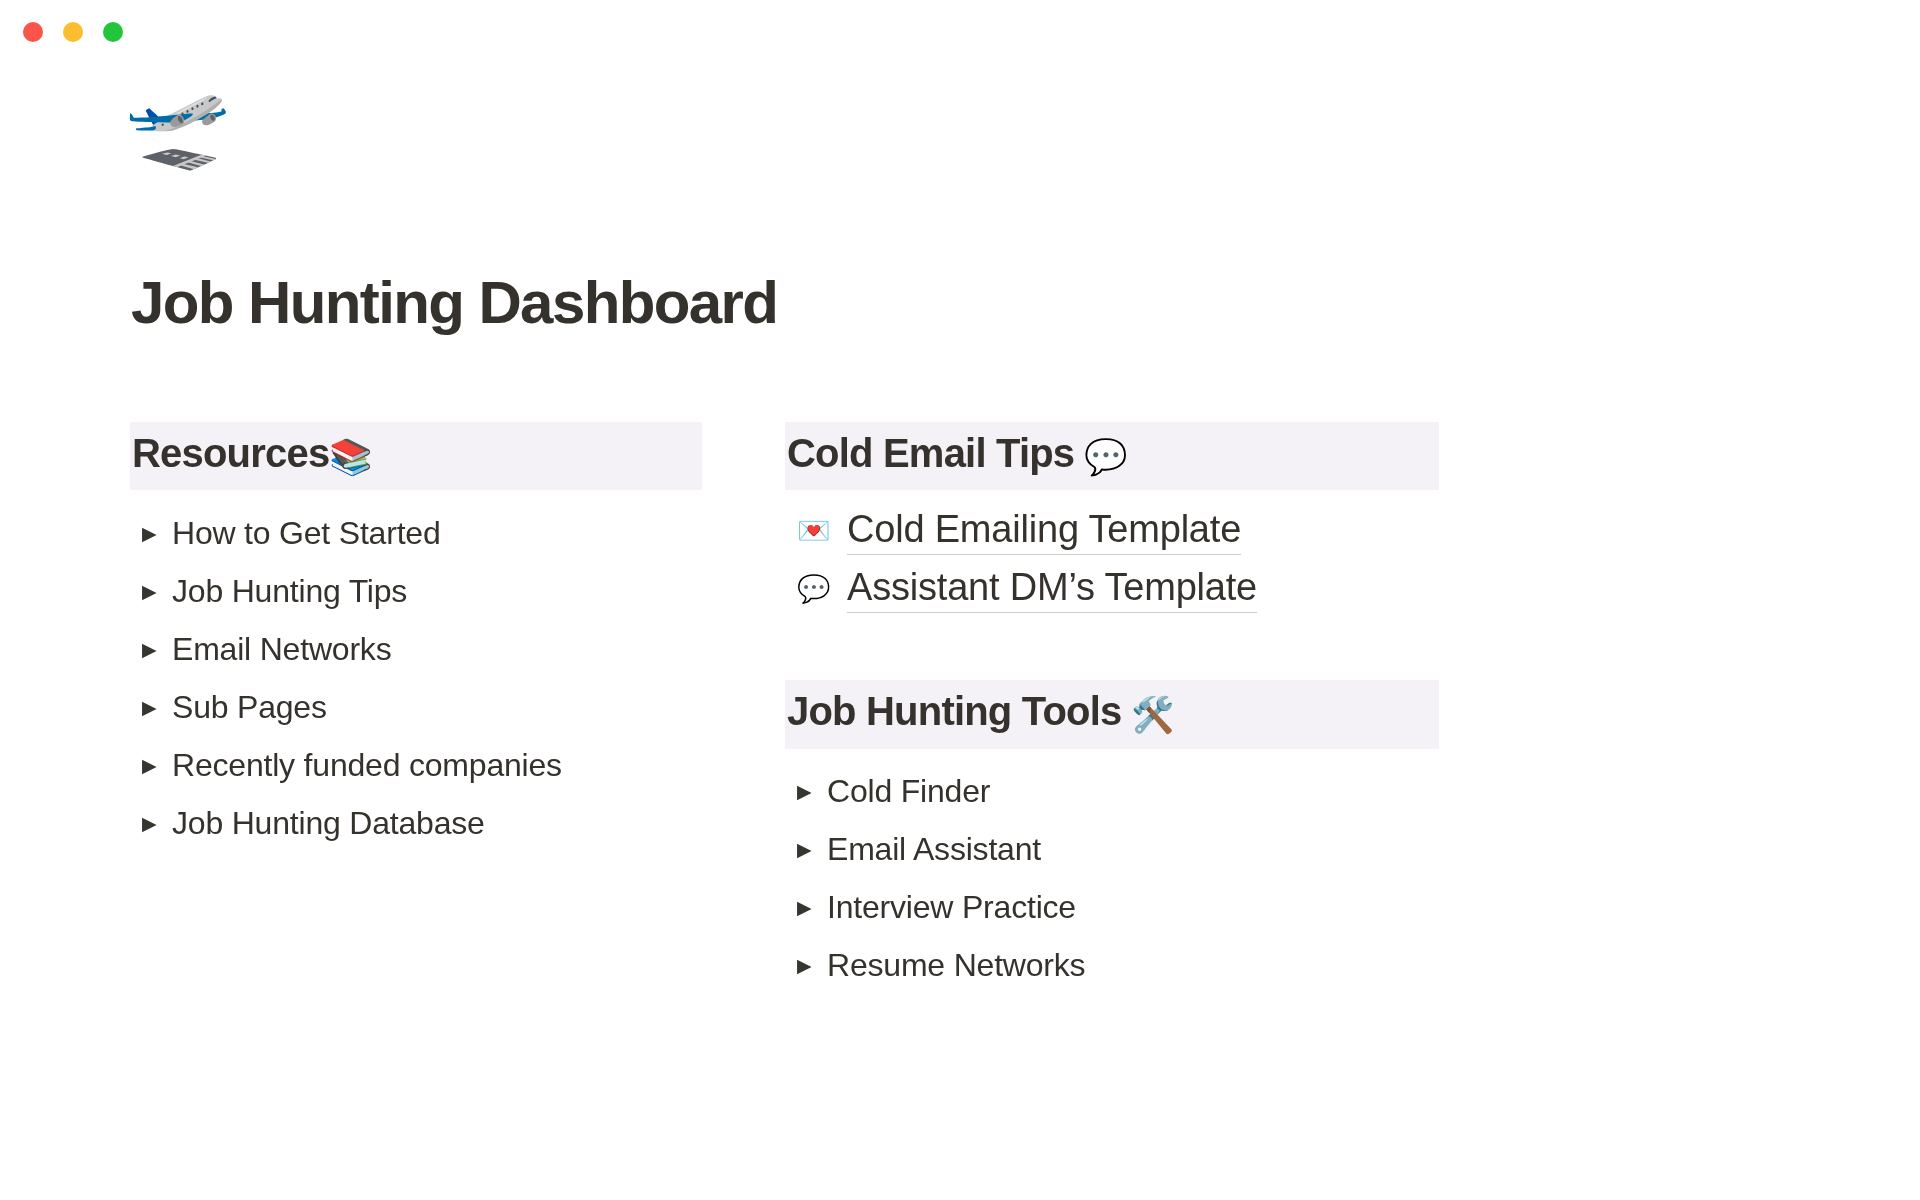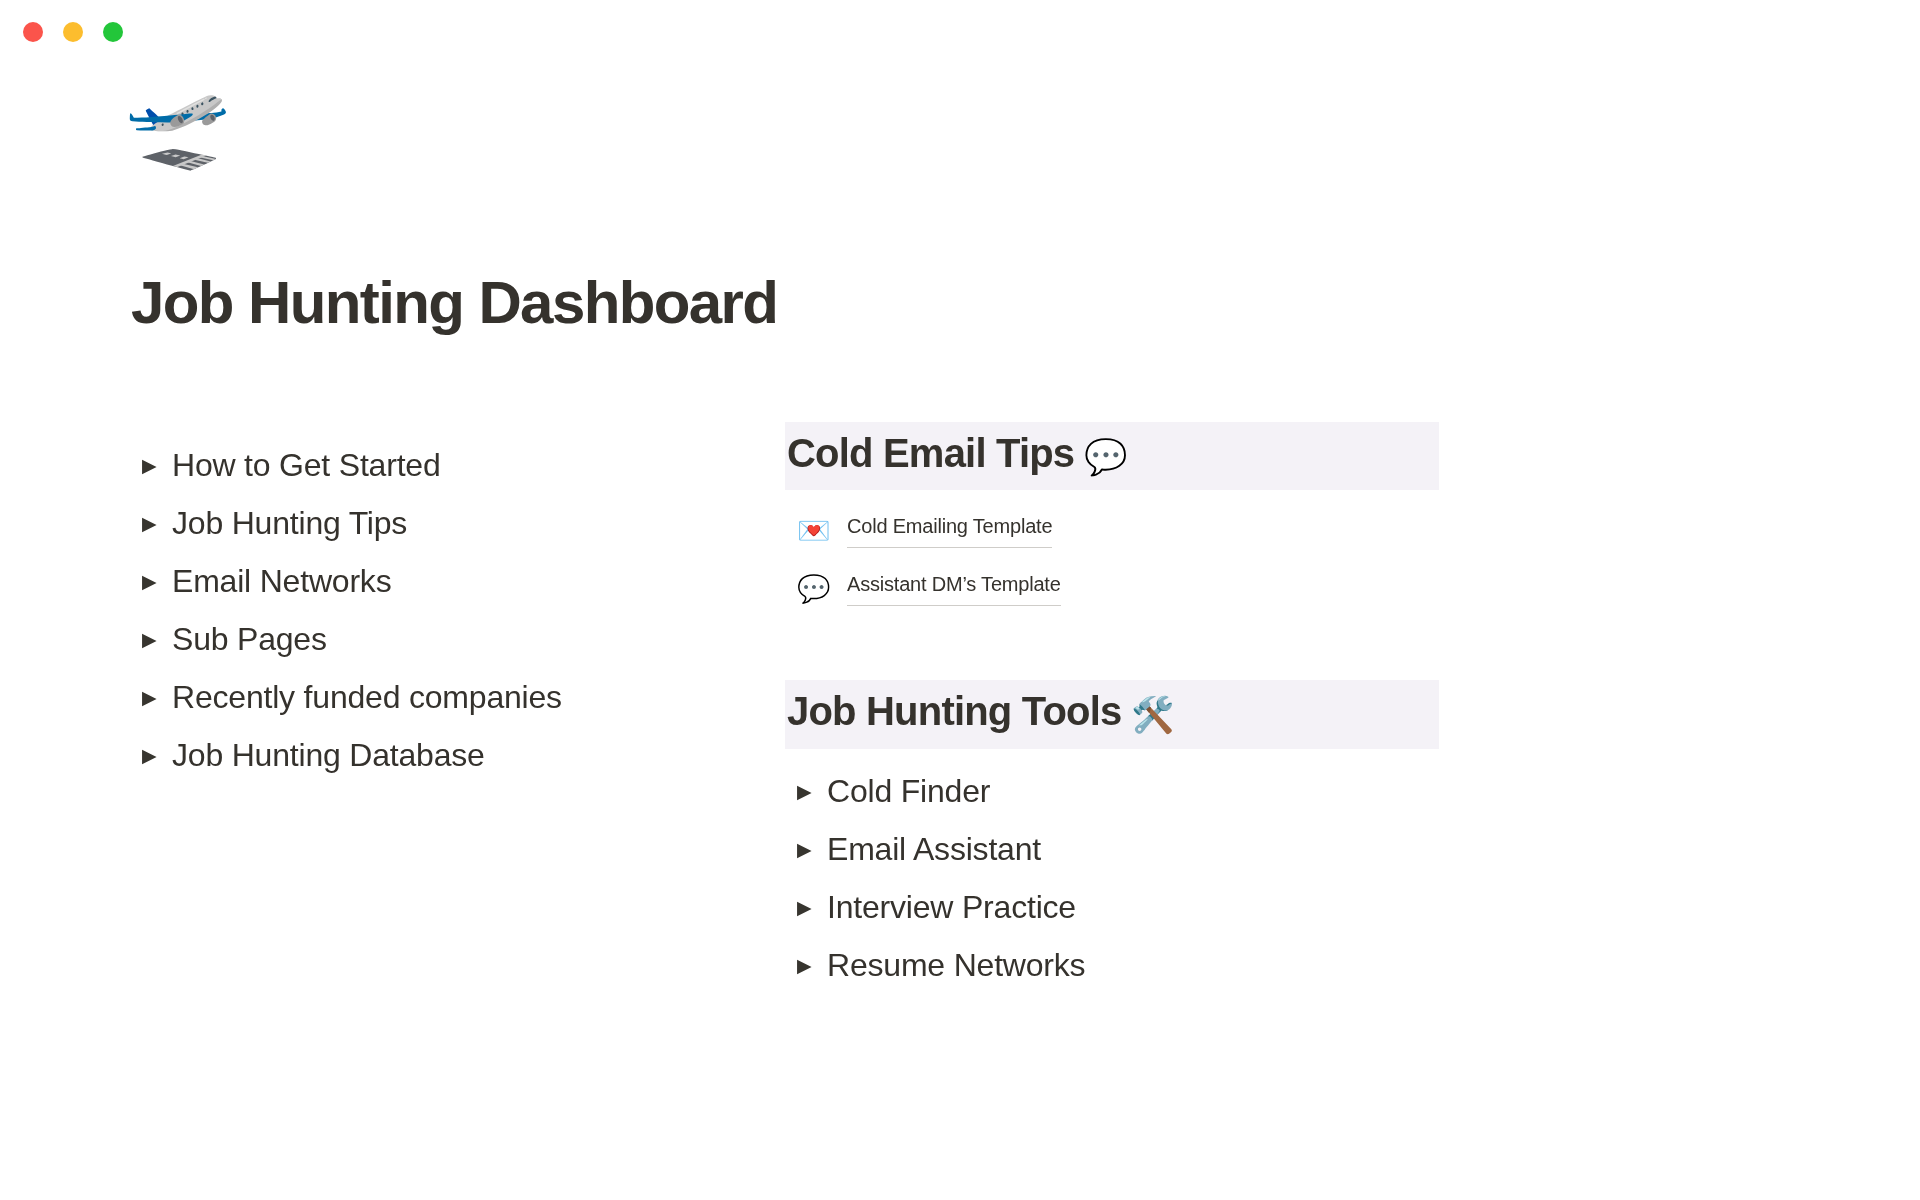--- a/index.html
+++ b/index.html
@@ -112,25 +112,25 @@
     align-items:center;
     height:58px;
     padding-left:12px;
   }
   .link-emoji {
     flex:0 0 50px;
     font-size:27px;
     line-height:1;
   }
   .link-text {
-    font-size:20px;
+    font-size:38px;
     color:#35322D;
     letter-spacing:-0.2px;
     border-bottom:1px solid #CFCDC9;
-    padding-bottom:9px;
+    padding-bottom:3px;
     white-space:nowrap;
     cursor:pointer;
   }
 </style>
 </head>
 <body>
 
 <div id="app">
 
   <div class="titlebar">
@@ -144,20 +144,23 @@
   <div class="page">
 
     <div class="cover-emoji">🛫</div>
 
     <h1 class="page-title">Job Hunting Dashboard</h1>
 
     <div class="columns">
 
       <div class="col-left">
 
+        <div class="section-header">
+          <span>Resources</span><span class="hdr-emoji">📚</span>
+        </div>
 
         <div class="toggle-list">
 
           <div class="toggle-row">
             <span class="toggle-caret">▶</span>
             <span class="toggle-label">How to Get Started</span>
           </div>
 
           <div class="toggle-row">
             <span class="toggle-caret">▶</span>

